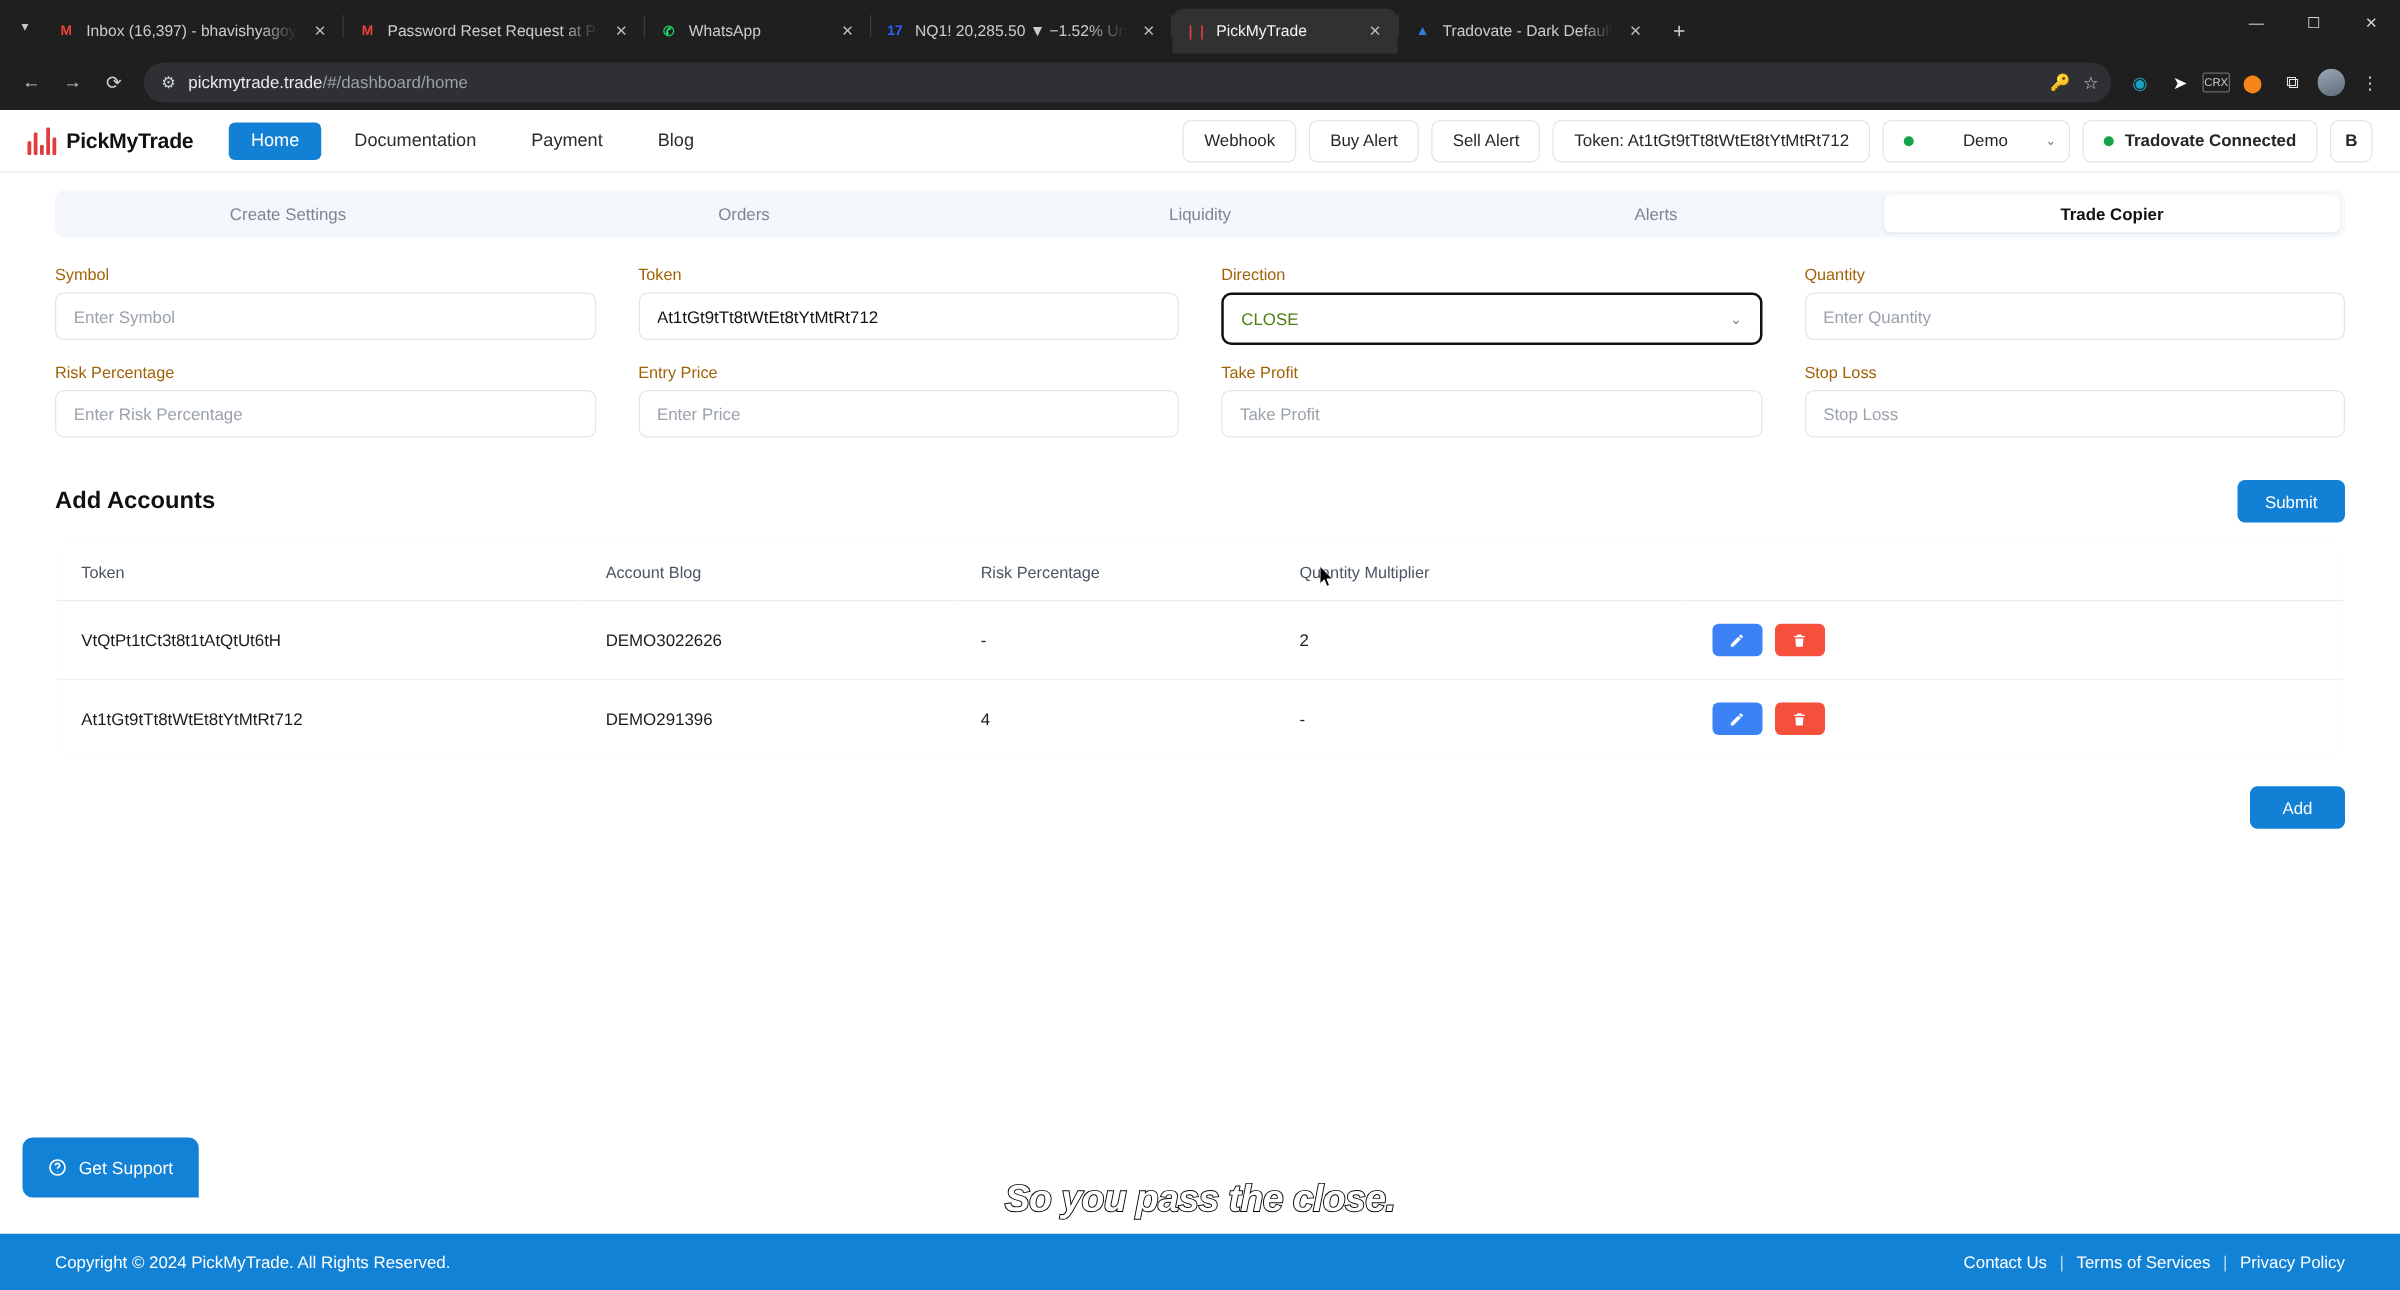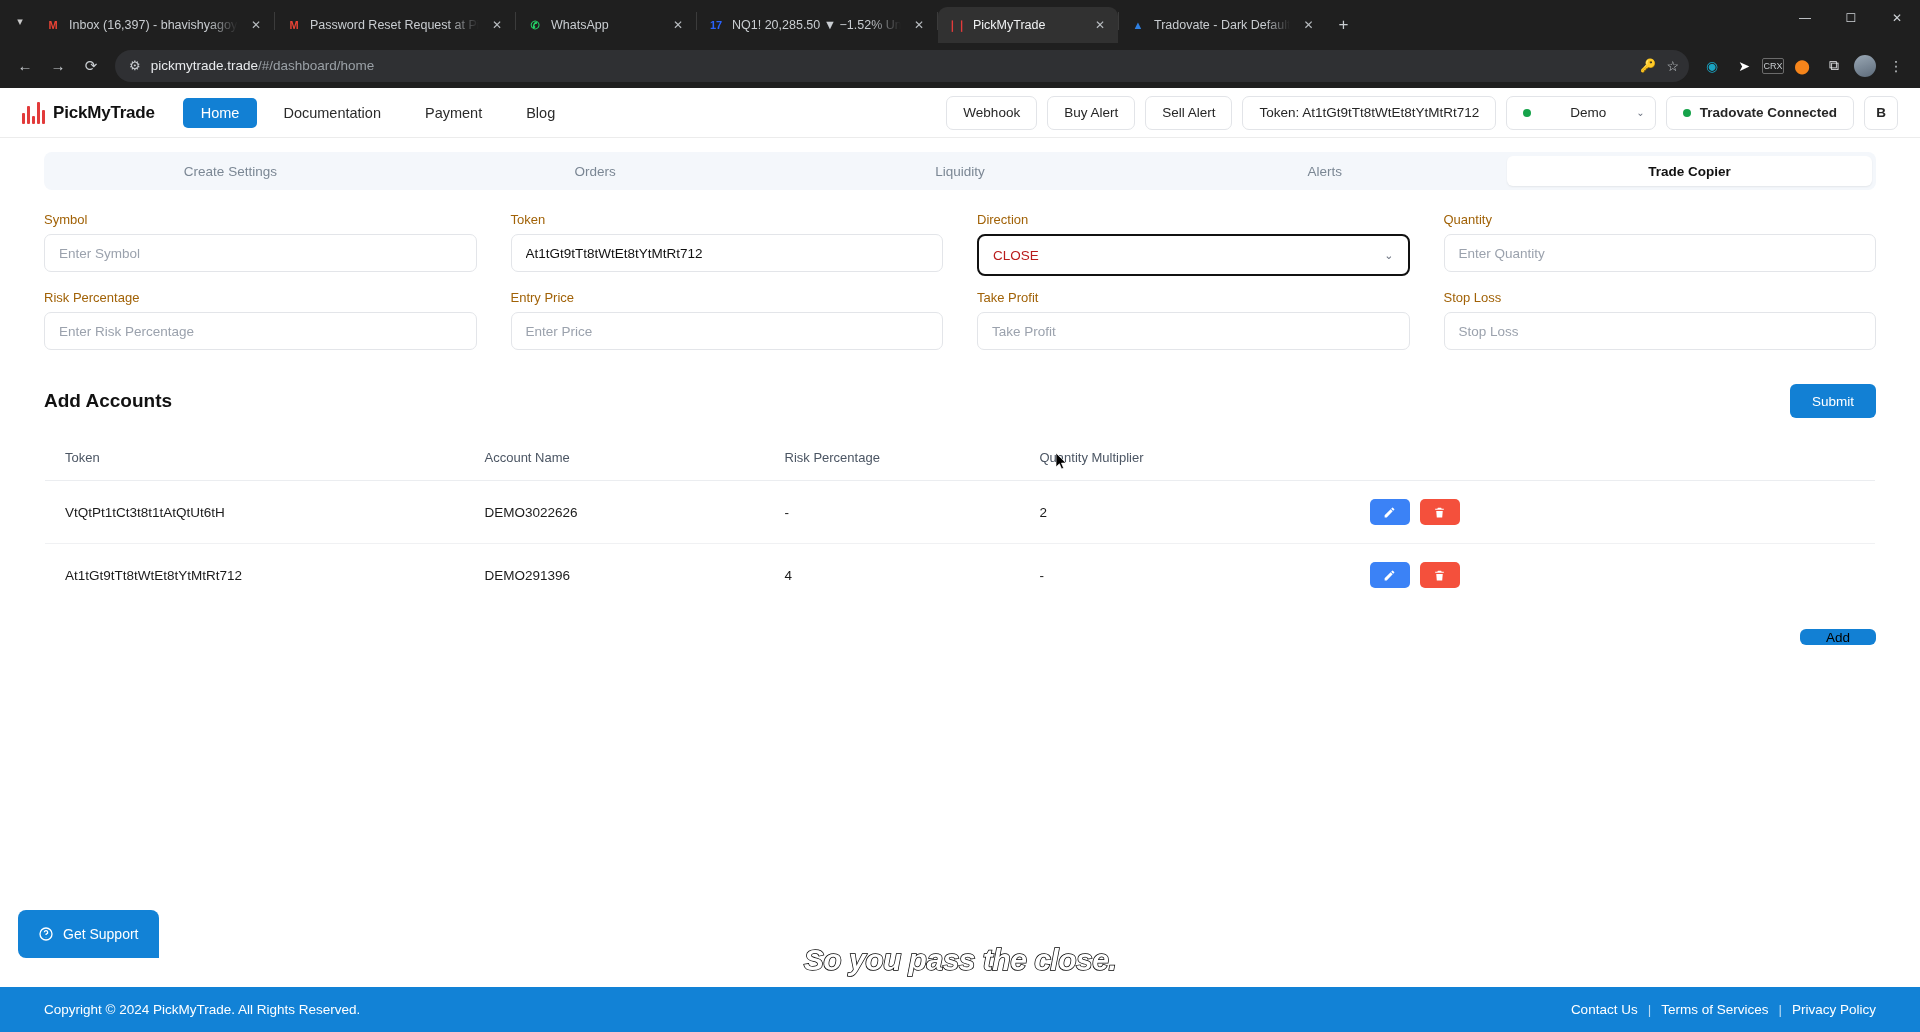--- a/index.html
+++ b/index.html
@@ -104,21 +104,21 @@
   .field label { display:block; font-size:13px; color:#a16207; margin-bottom:7px; }
   .field input {
     width:100%; height:38px; border:1px solid #e3e5e9; border-radius:7px;
     padding: 0 14px; font-size:13.5px; color:#111; font-family:inherit; background:#fff; outline:none;
   }
   .field input::placeholder { color:#9ba2ad; }
   .selwrap {
     position:relative; width:100%; height:42px; border:2px solid #111; border-radius:8px;
     display:flex; align-items:center; padding: 0 14px; background:#fff;
   }
-  .selwrap .val { font-size:13.5px; color:#b91c1c; flex:1; }
+  .selwrap .val { font-size:13.5px; color:#4d7c0f; flex:1; }
   .selwrap .chev { color:#6b7280; font-size:11px; }
 
   .sect2 { display:flex; align-items:center; margin: 34px 0 16px 0; }
   .h2 { font-size:19px; font-weight:bold; color:#111; }
   .btn-primary {
     margin-left:auto; background:#1280d4; color:#fff; border:none; border-radius:6px;
     height:34px; padding: 0 22px; font-size:13.5px; font-family:inherit; font-weight:500; cursor:pointer;
   }
 
   table.acct { width:100%; border-collapse:collapse; border:1px solid #ebedf0; border-radius:8px; overflow:hidden; background:#fff; }
@@ -133,22 +133,22 @@
   .col-risk { width: 255px; }
   .col-qty  { width: 330px; }
   .rowbtns { display:flex; gap:10px; }
   .ibtn { width:40px;height:26px;border-radius:5px;border:none;display:flex;align-items:center;justify-content:center;cursor:pointer; }
   .ibtn.edit { background:#3b82f6; }
   .ibtn.del  { background:#f4503c; }
   .ibtn svg { width:13px; height:13px; fill:#fff; }
 
   .addrow { display:flex; margin-top: 22px; }
   .btn-add {
-    margin-left:auto; background:#1280d4; color:#000000; border:none; border-radius:6px;
-    height:16px; padding: 0 26px; font-size:13.5px; font-family:inherit; font-weight:500; cursor:pointer;
+    margin-left:auto; background:#1280d4; color:#ffffff; border:none; border-radius:6px;
+    height:34px; padding: 0 26px; font-size:13.5px; font-family:inherit; font-weight:500; cursor:pointer;
   }
 
   .support {
     position:absolute; left:18px; bottom:74px; background:#1282d6; color:#fff;
     border-radius:8px 8px 0 8px; height:48px; display:flex; align-items:center; gap:9px;
     padding: 0 20px; font-size:14px; font-weight:500;
   }
   .support svg { width:16px;height:16px;fill:none;stroke:#fff;stroke-width:2; }
 
   .caption {
@@ -305,21 +305,21 @@
 
       <div class="sect2">
         <div class="h2">Add Accounts</div>
         <button class="btn-primary">Submit</button>
       </div>
 
       <table class="acct">
         <thead>
             <tr id="thead-row">
               <th class="col-token">Token</th>
-              <th class="col-acct">Account Name</th>
+              <th class="col-acct">Account Blog</th>
               <th class="col-risk">Risk Percentage</th>
               <th class="col-qty">Quantity Multiplier</th>
               <th></th>
             </tr>
           </thead>
         <tbody id="tbody">
             <tr>
               <td class="col-token">VtQtPt1tCt3t8t1tAtQtUt6tH</td>
               <td class="col-acct">DEMO3022626</td>
               <td class="col-risk">-</td>

